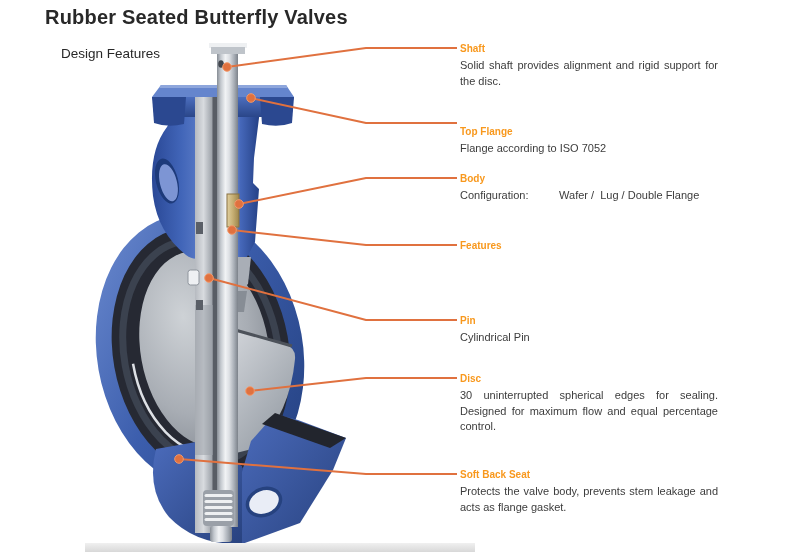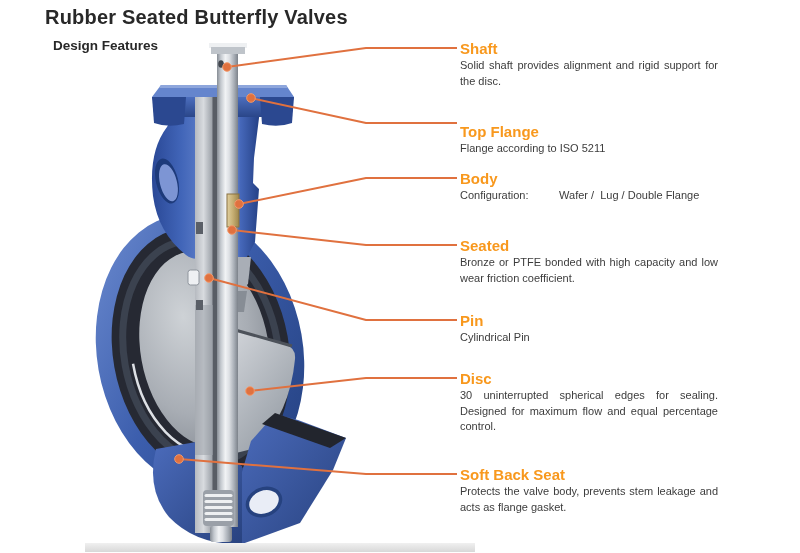--- a/index.html
+++ b/index.html
@@ -5,27 +5,27 @@
   html,body { margin:0; padding:0; background:#ffffff; }
   .page {
     position:relative; width:800px; height:553px; background:#ffffff;
     font-family:"Liberation Sans", sans-serif; overflow:hidden;
   }
   .page-title {
     position:absolute; left:45px; top:6px; margin:0;
     font-size:20px; font-weight:700; color:var(--title-color,#282828); letter-spacing:.2px;
   }
   .page-subtitle {
-    position:absolute; left:45px; top:30px; margin:8px;
-    font-size:13.5px; font-weight:700; color:var(--title-color,#282828);
+    position:absolute; left:45px; top:30px; margin:16px;
+    font-size:13.5px; font-weight:400; color:var(--title-color,#282828);
   }
   .diagram-svg { position:absolute; left:0; top:0; width:800px; height:553px; }
   .callout { position:absolute; left:460px; width:258px; }
   .callout-title {
-    margin:0; font-size:15px; line-height:17px; font-weight:700;
+    margin:0; font-size:10px; line-height:17px; font-weight:700;
     color:var(--accent,#F8981D);
   }
   .callout-desc {
     margin:1px 0 0 0; font-size:11px; line-height:15.5px;
     color:var(--text-color,#3C3C3C); text-align:justify;
   }
   .c0 { top:40px; } .c1 { top:115px;margin-top:8px; } .c2 { top:170px; } .c3 { top:237px; }
   .c4 { top:312px; } .c5 { top:370px; } .c6 { top:466px; }
 </style>
 </head>
@@ -174,29 +174,28 @@
       <circle cx="179" cy="459" r="4.3"></circle>
     </g>
   </svg>
 
   <div class="callout c0">
     <h3 class="callout-title">Shaft</h3>
     <p class="callout-desc">Solid shaft provides alignment and rigid support for the disc.</p>
   </div>
   <div class="callout c1">
     <h3 class="callout-title">Top Flange</h3>
-    <p class="callout-desc">Flange according to ISO 5211</p>
+    <p class="callout-desc">Flange according to ISO 7052</p>
   </div>
   <div class="callout c2">
     <h3 class="callout-title">Body</h3>
     <p class="callout-desc">Configuration:&nbsp;&nbsp;&nbsp;&nbsp;&nbsp;&nbsp;&nbsp;&nbsp;&nbsp;&nbsp;Wafer /&nbsp; Lug / Double Flange</p>
   </div>
   <div class="callout c3">
-    <h3 class="callout-title">Seated</h3>
-    <p class="callout-desc">Bronze or PTFE bonded with high capacity and low wear friction coefficient.</p>
+    <h3 class="callout-title">Features</h3>
   </div>
   <div class="callout c4">
     <h3 class="callout-title">Pin</h3>
     <p class="callout-desc">Cylindrical Pin</p>
   </div>
   <div class="callout c5">
     <h3 class="callout-title">Disc</h3>
     <p class="callout-desc">30 uninterrupted spherical edges for sealing. Designed for maximum flow and equal percentage control.</p>
   </div>
   <div class="callout c6">

